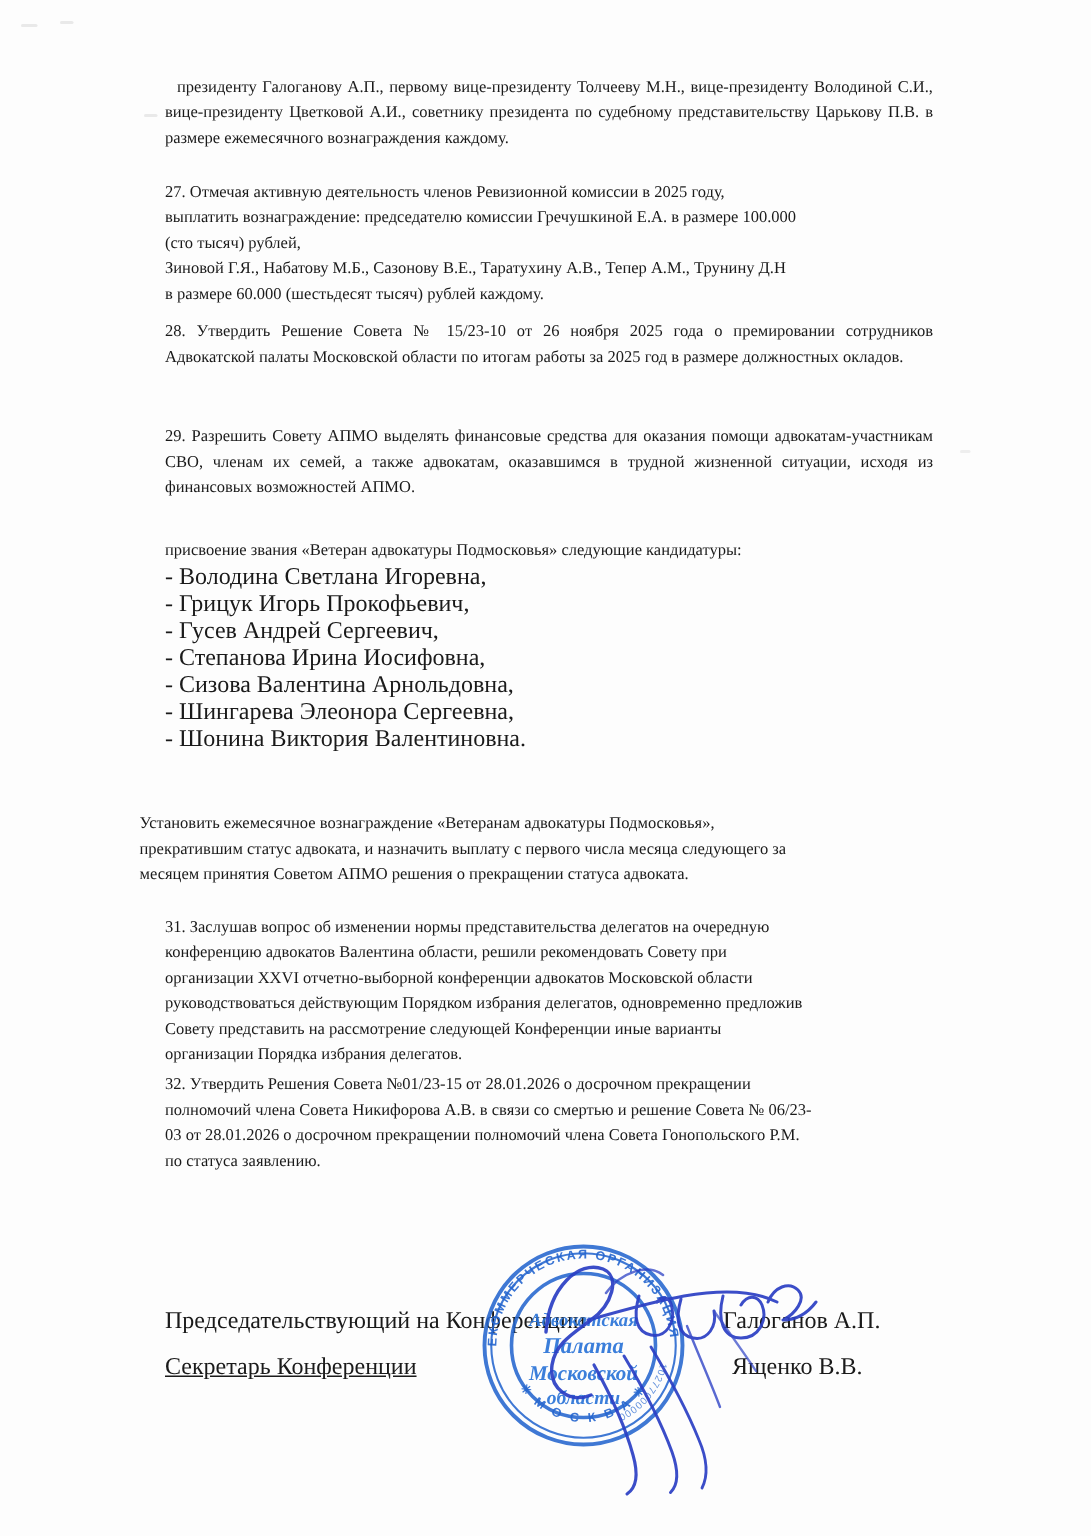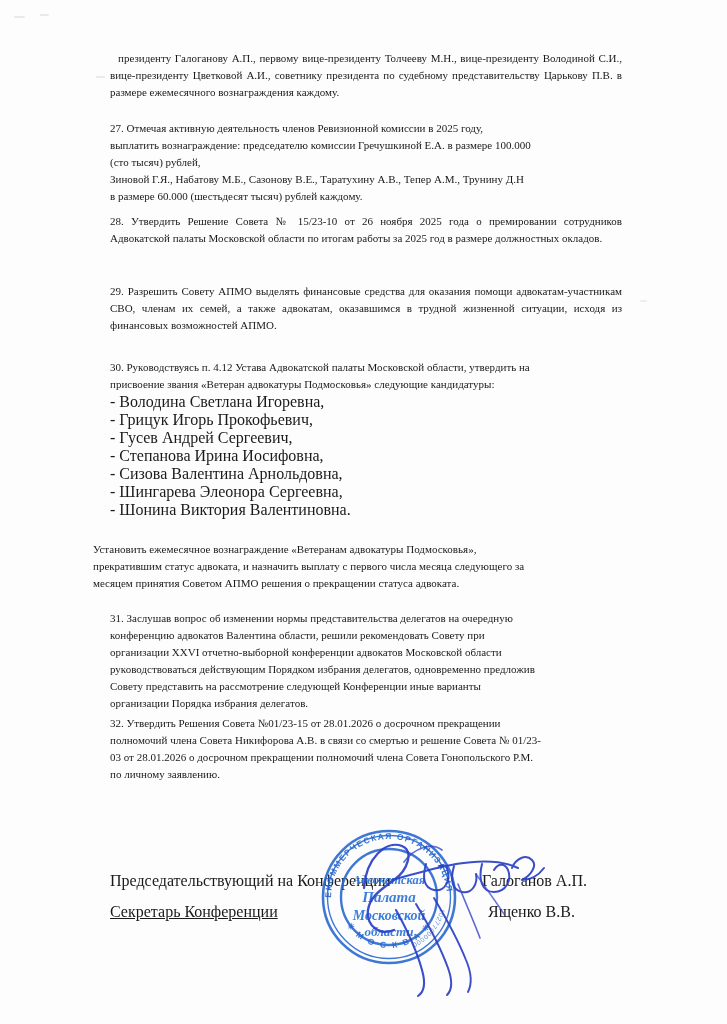--- a/index.html
+++ b/index.html
@@ -110,21 +110,20 @@
 
     <div class="blk" style="left:110px; top:213px; width:512px;">
       <p>28. Утвердить Решение Совета № 15/23-10 от 26 ноября 2025 года о премировании сотрудников Адвокатской палаты Московской области по итогам работы за 2025 год в размере должностных окладов.</p>
     </div>
 
     <div class="blk" style="left:110px; top:283px; width:512px;">
       <p>29. Разрешить Совету АПМО выделять финансовые средства для оказания помощи адвокатам-участникам СВО, членам их семей, а также адвокатам, оказавшимся в трудной жизненной ситуации, исходя из финансовых возможностей АПМО.</p>
     </div>
 
     <div class="blk left" style="left:110px; top:359px; width:530px;">
-      <div class="line">30.  Руководствуясь п. 4.12 Устава Адвокатской палаты Московской области, утвердить на</div>
       <div class="line">присвоение звания «Ветеран адвокатуры Подмосковья» следующие кандидатуры:</div>
       <div class="namelist">
         <span class="nm">- Володина Светлана Игоревна,</span>
         <span class="nm">- Грицук Игорь Прокофьевич,</span>
         <span class="nm">- Гусев Андрей Сергеевич,</span>
         <span class="nm">- Степанова Ирина Иосифовна,</span>
         <span class="nm">- Сизова Валентина Арнольдовна,</span>
         <span class="nm">- Шингарева Элеонора Сергеевна,</span>
         <span class="nm">- Шонина Виктория Валентиновна.</span>
       </div>
@@ -140,23 +139,23 @@
       <div class="line">31.  Заслушав вопрос об изменении нормы представительства делегатов на очередную</div>
       <div class="line">конференцию адвокатов Валентина области, решили рекомендовать Совету при</div>
       <div class="line">организации XXVI отчетно-выборной конференции адвокатов Московской области</div>
       <div class="line">руководствоваться действующим Порядком избрания делегатов, одновременно предложив</div>
       <div class="line">Совету представить на рассмотрение следующей Конференции иные варианты</div>
       <div class="line">организации Порядка избрания делегатов.</div>
     </div>
 
     <div class="blk left" style="left:110px; top:715px; width:545px;">
       <div class="line">32.  Утвердить Решения Совета №01/23-15 от 28.01.2026 о досрочном прекращении</div>
-      <div class="line">полномочий члена Совета Никифорова А.В. в связи со смертью и решение Совета № 01/23-</div>
+      <div class="line">полномочий члена Совета Никифорова А.В. в связи со смертью и решение Совета № 06/23-</div>
       <div class="line">03 от 28.01.2026 о досрочном прекращении полномочий члена Совета Гонопольского Р.М.</div>
-      <div class="line">по личному заявлению.</div>
+      <div class="line">по статуса заявлению.</div>
     </div>
 
     <div class="sigrow" style="left:110px; top:872px;">Председательствующий на Конференции</div>
     <div class="sigrow" style="left:482px; top:872px;">Галоганов А.П.</div>
 
     <div class="sigrow" style="left:110px; top:903px;text-decoration:underline;">Секретарь Конференции</div>
     <div class="sigrow" style="left:488px; top:903px;text-align:right;">Ященко В.В.</div>
 
   </div>
 

